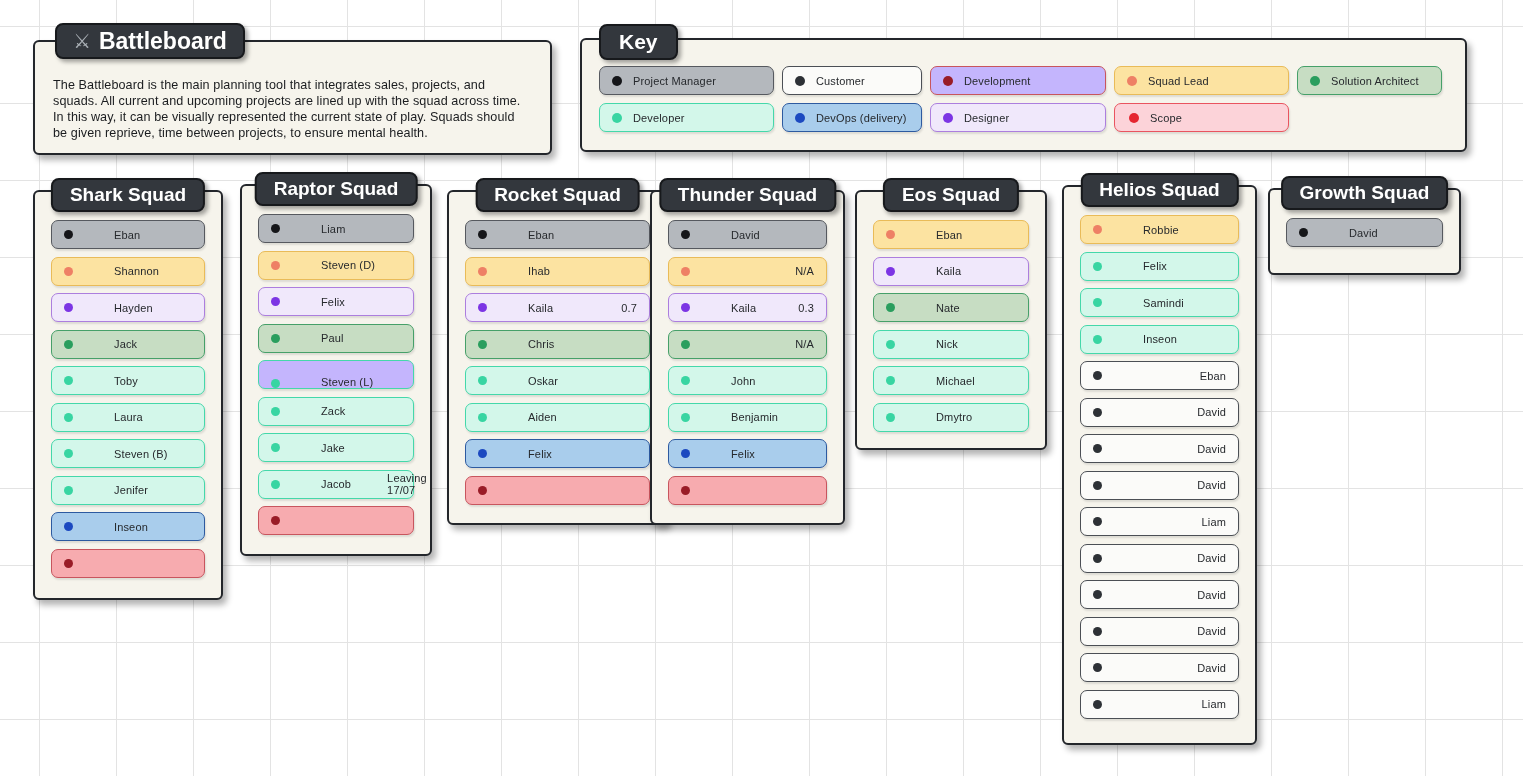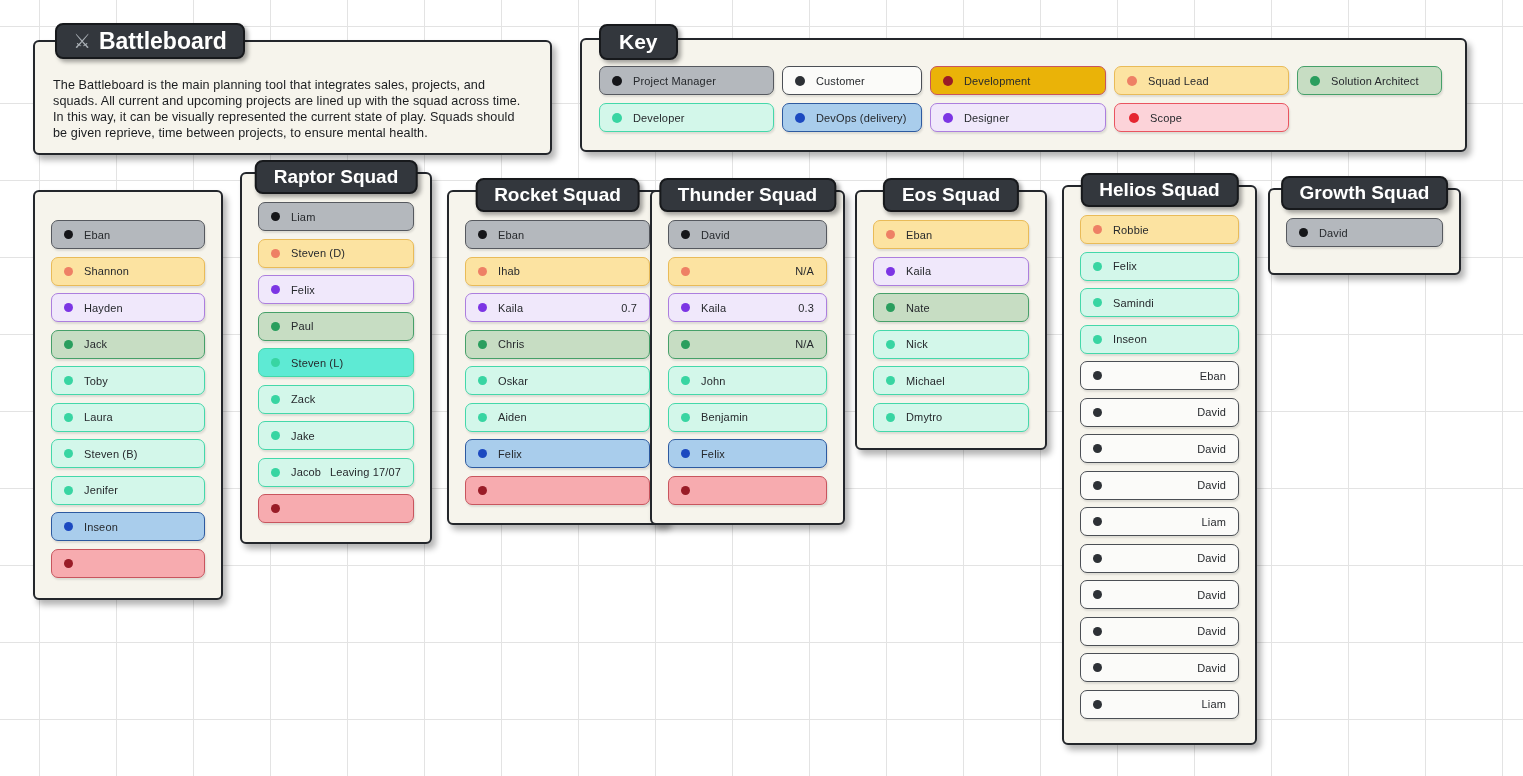--- a/index.html
+++ b/index.html
@@ -42,21 +42,21 @@
     height:29px;border:1.6px solid;border-radius:7px;box-sizing:border-box;
     display:flex;align-items:center;padding:0 12px 0 12px;
     font-size:11px;color:#26292d;font-weight:500;letter-spacing:.15px;
     box-shadow:1px 2px 2px rgba(0,0,0,0.10);
   }
   .dot{width:9px;height:9px;border-radius:50%;flex:0 0 auto;margin-right:11px;}
   .key-chip .dot{width:10px;height:10px;}
   .chip-value{margin-left:auto;padding-left:6px;}
   .squad-card{box-sizing:border-box;padding:28px 16px 0 16px;}
   .squad-badge{top:-14px;left:50%;transform:translateX(-50%);height:30px;padding:0 17px;font-size:19px;}
-  .squad-card .chip{margin-bottom:7.5px;}
+  .squad-card .chip{margin-bottom:7.5px;gap:30px;}
 </style>
 </head>
 <body>
 
 <div id="board">
 
   <section class="card" style="left:33px;top:40px;width:515px;height:111px;">
     <div class="badge note-badge">
       <span class="sword">⚔</span>
       <span>Battleboard</span>
@@ -70,21 +70,21 @@
     </div>
     <div class="key-grid" id="key-grid">
         <div class="chip key-chip" style="background: rgb(180, 184, 189); border-color: rgb(86, 89, 95);">
           <span class="dot" style="background: rgb(21, 22, 25);"></span>
           <span>Project Manager</span>
         </div>
         <div class="chip key-chip" style="background: rgb(251, 251, 249); border-color: rgb(75, 79, 85);">
           <span class="dot" style="background: rgb(45, 49, 54);"></span>
           <span>Customer</span>
         </div>
-        <div class="chip key-chip" style="background: #eab308; border-color: rgb(200, 85, 94); text-align: center;">
+        <div class="chip key-chip" style="background: #c4b5fd; border-color: rgb(200, 85, 94); text-align: center;">
           <span class="dot" style="background: rgb(153, 28, 39);"></span>
           <span>Development</span>
         </div>
         <div class="chip key-chip" style="background: rgb(252, 227, 161); border-color: rgb(233, 187, 88);">
           <span class="dot" style="background: rgb(238, 128, 101);"></span>
           <span>Squad Lead</span>
         </div>
         <div class="chip key-chip" style="background: rgb(199, 221, 195); border-color: rgb(70, 160, 105);">
           <span class="dot" style="background: rgb(42, 158, 94);"></span>
           <span>Solution Architect</span>
@@ -103,20 +103,23 @@
         </div>
         <div class="chip key-chip" style="background: rgb(252, 211, 217); border-color: rgb(233, 84, 95); padding-left: 14px;">
           <span class="dot" style="background: rgb(229, 38, 48);"></span>
           <span>Scope</span>
         </div>
       </div>
   </section>
 
   <div id="squads">
       <section class="card squad-card" style="left: 33px; top: 190px; width: 190px; height: 410px;">
+        <div class="badge squad-badge">
+          <span>Shark Squad</span>
+        </div>
         <div class="chip" style="background: rgb(180, 184, 189); border-color: rgb(86, 89, 95);">
           <span class="dot" style="background: rgb(21, 22, 25);"></span>
           <span>Eban</span>
         </div>
         <div class="chip" style="background: rgb(252, 227, 161); border-color: rgb(233, 187, 88);">
           <span class="dot" style="background: rgb(238, 128, 101);"></span>
           <span>Shannon</span>
         </div>
         <div class="chip" style="background: rgb(240, 232, 251); border-color: rgb(172, 126, 222);">
           <span class="dot" style="background: rgb(124, 53, 228);"></span>
@@ -144,41 +147,41 @@
         </div>
         <div class="chip" style="background: rgb(169, 205, 236); border-color: rgb(45, 90, 160);">
           <span class="dot" style="background: rgb(28, 73, 192);"></span>
           <span>Inseon</span>
         </div>
         <div class="chip" style="background: rgb(247, 171, 175); border-color: rgb(200, 85, 94);">
           <span class="dot" style="background: rgb(153, 28, 39);"></span>
           <span></span>
         </div>
       </section>
-      <section class="card squad-card" style="left: 240px; top: 172px; width: 192px; height: 372px;">
+      <section class="card squad-card" style="left: 240px; top: 184px; width: 192px; height: 372px;">
         <div class="badge squad-badge">
           <span>Raptor Squad</span>
         </div>
         <div class="chip" style="background: rgb(180, 184, 189); border-color: rgb(86, 89, 95);">
           <span class="dot" style="background: rgb(21, 22, 25);"></span>
           <span>Liam</span>
         </div>
         <div class="chip" style="background: rgb(252, 227, 161); border-color: rgb(233, 187, 88);">
           <span class="dot" style="background: rgb(238, 128, 101);"></span>
           <span>Steven (D)</span>
         </div>
         <div class="chip" style="background: rgb(240, 232, 251); border-color: rgb(172, 126, 222);">
           <span class="dot" style="background: rgb(124, 53, 228);"></span>
           <span>Felix</span>
         </div>
         <div class="chip" style="background: rgb(199, 221, 195); border-color: rgb(70, 160, 105);">
           <span class="dot" style="background: rgb(42, 158, 94);"></span>
           <span>Paul</span>
         </div>
-        <div class="chip" style="background: #5eead4; border-color: rgb(68, 216, 170);">
+        <div class="chip" style="background: #c4b5fd; border-color: rgb(68, 216, 170); align-items: flex-end;">
           <span class="dot" style="background: rgb(56, 213, 162);"></span>
           <span>Steven (L)</span>
         </div>
         <div class="chip" style="background: rgb(211, 247, 234); border-color: rgb(68, 216, 170);">
           <span class="dot" style="background: rgb(56, 213, 162);"></span>
           <span>Zack</span>
         </div>
         <div class="chip" style="background: rgb(211, 247, 234); border-color: rgb(68, 216, 170);">
           <span class="dot" style="background: rgb(56, 213, 162);"></span>
           <span>Jake</span>

